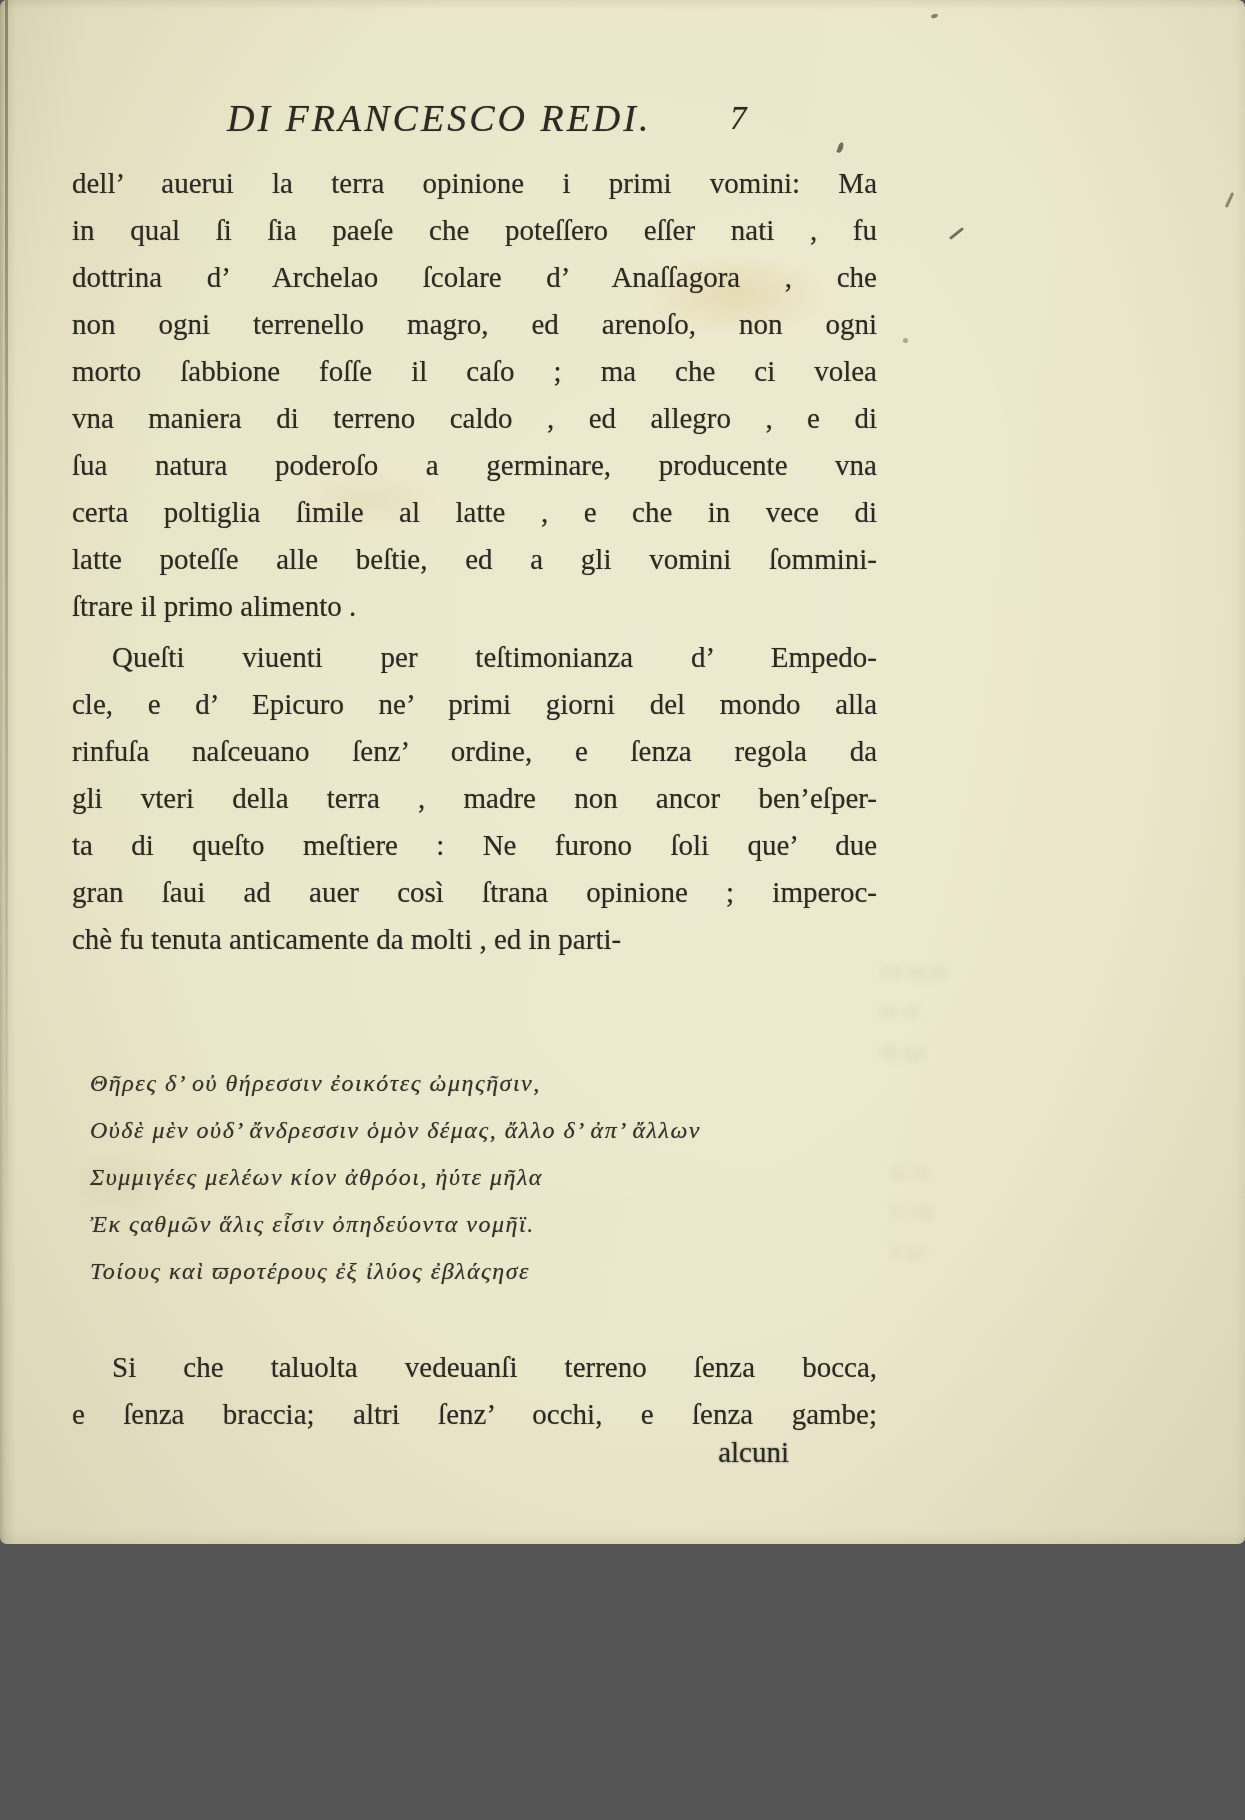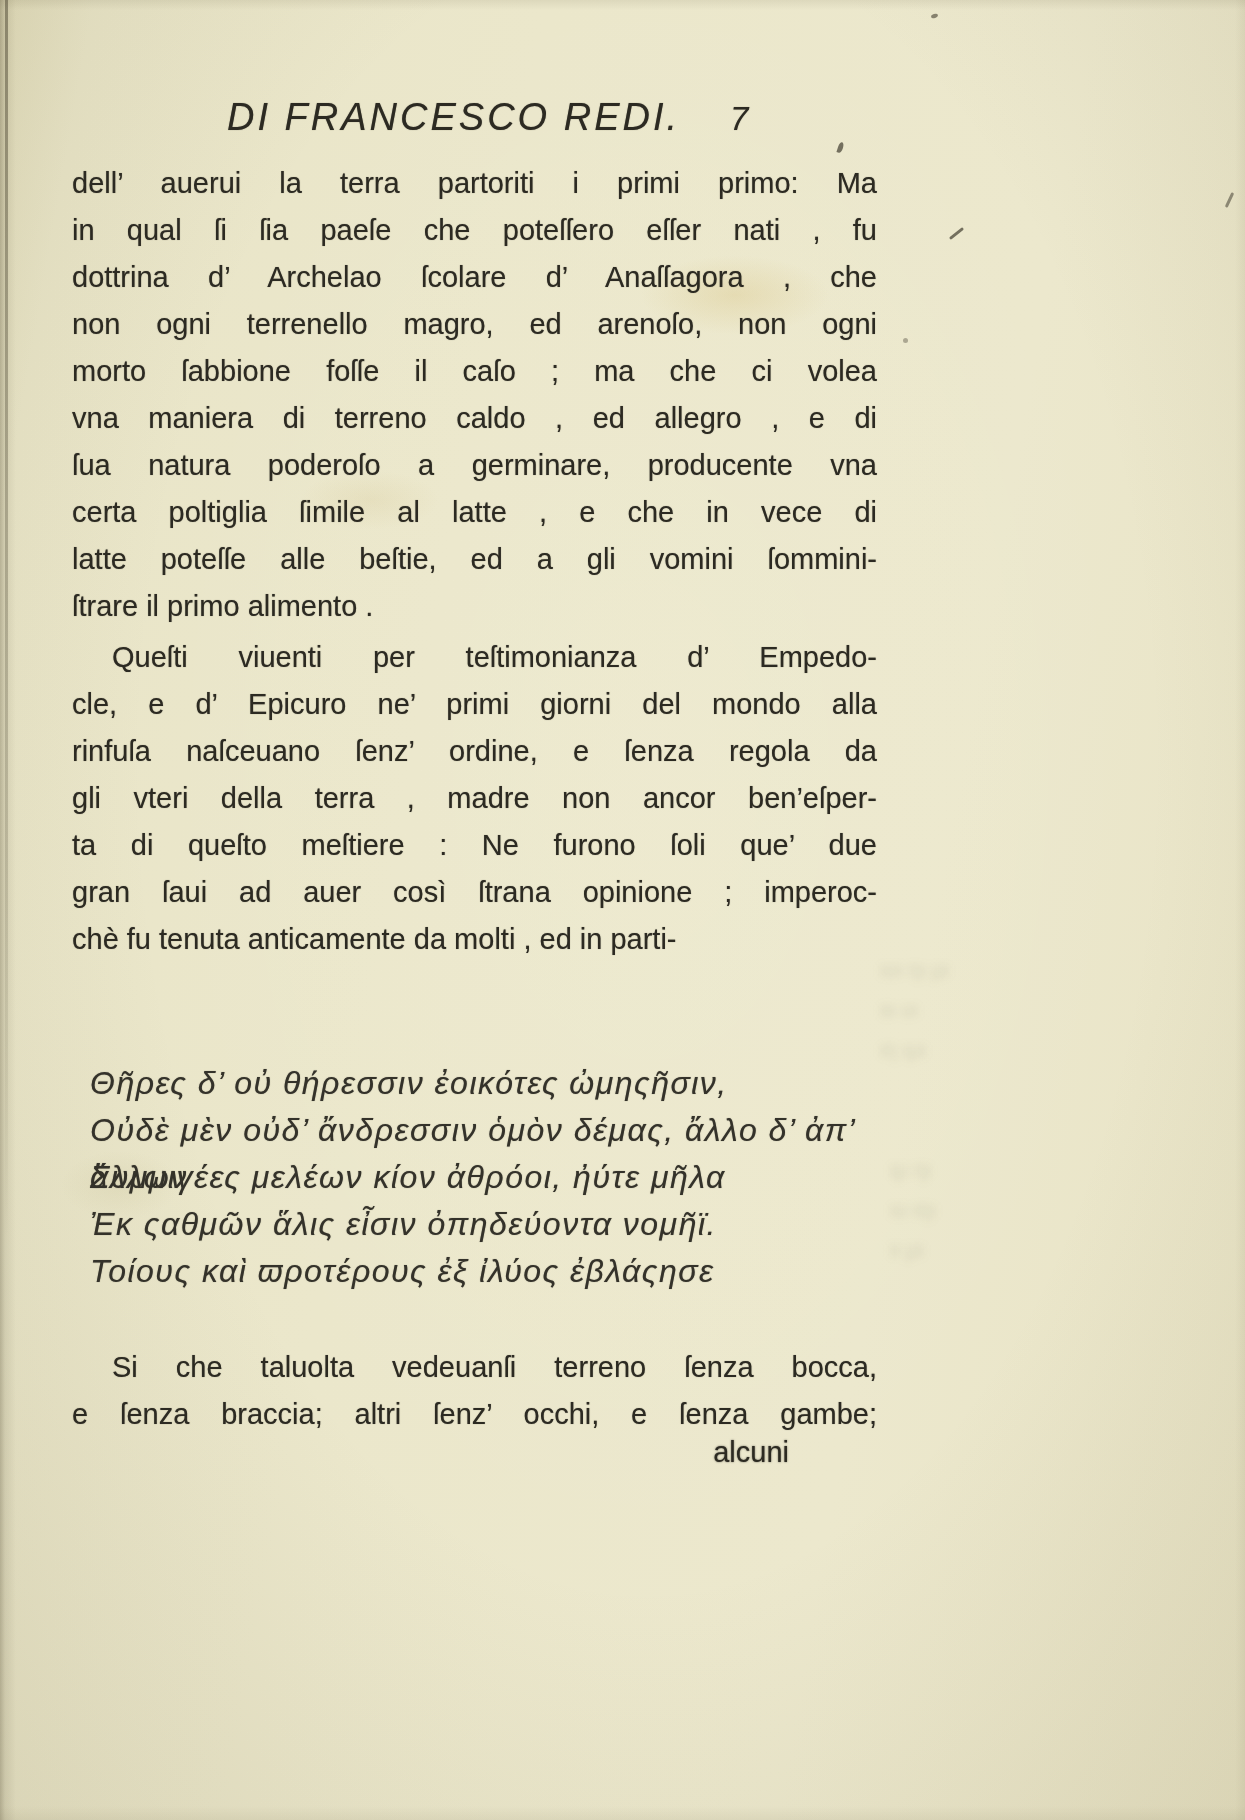--- a/index.html
+++ b/index.html
@@ -3,27 +3,28 @@
 <meta charset="utf-8">
 <style>
   html, body {
     margin: 0;
     padding: 0;
     background: #555;
   }
   #page {
     position: relative;
     width: 1245px;
-    height: 1820px;
+    height: 1544px;
     overflow: hidden;
     background:
       radial-gradient(ellipse at 52% 42%, rgba(255,255,240,0.10) 0%, rgba(255,255,240,0) 55%, rgba(110,100,60,0.13) 100%),
       linear-gradient(100deg, #e2ddbc 0%, #e9e5c8 6%, #ebe7cb 35%, #ece8cd 70%, #e8e3c5 100%);
-    font-family: Liberation Sans, sans-serif;
+    font-family: Liberation Serif, serif;
     color: #2c2a22;
+    border-radius: 7px;
   }
   
   #edge-overlay {
     position: absolute; inset: 0; pointer-events: none;
     background:
       linear-gradient(to right, rgba(70,62,38,0.28) 0px, rgba(70,62,38,0.10) 5px, rgba(70,62,38,0.0) 16px),
       linear-gradient(to bottom, rgba(90,82,50,0.10) 0px, rgba(90,82,50,0.0) 10px),
       linear-gradient(to top, rgba(90,82,50,0.08) 0px, rgba(90,82,50,0.0) 14px),
       linear-gradient(to left, rgba(90,82,50,0.07) 0px, rgba(90,82,50,0.0) 10px);
   }
@@ -79,21 +80,21 @@
   #para-1 .line:last-child,
   #para-2 .line:last-child { text-align-last: left; }
   #para-2 .line:first-child,
   #para-3 .line:first-child { text-indent: 40px; }
 
   
   #greek-block { position: absolute; left: 90px; top: 1060px; width: 860px; }
   #greek-block .line {
     height: 47px; line-height: 47px;
     font-style: italic;
-    font-size: 32px; letter-spacing: 1.5px;
+    font-size: 24px; letter-spacing: 1.5px;
     text-align: left; text-align-last: left;
     color: #34322a;
     text-shadow: 0 0 1px rgba(52,50,42,0.5);
   }
 
   #catchword-row {
     position: absolute; left: 72px; top: 1430px; width: 805px;
     height: 44px; line-height: 44px;
     font-size: 29px; text-align: right; padding-right: 88px;
     box-sizing: border-box;
@@ -120,21 +121,21 @@
   <div class="speck" id="speck-dot-1"></div>
   <div class="speck" id="speck-dot-2"></div>
   <div class="speck" id="speck-edge"></div>
 
   <div id="header">
     <span id="running-title">DI FRANCESCO REDI.</span>
     <span id="page-number">7</span>
   </div>
 
   <div class="para" id="para-1">
-      <div class="line">dell’ auerui la terra partoriti i primi primo: Ma</div>
+      <div class="line">dell’ auerui la terra opinione i primi vomini: Ma</div>
       <div class="line">in qual ſi ſia paeſe che poteſſero eſſer nati , fu</div>
       <div class="line">dottrina d’ Archelao ſcolare d’ Anaſſagora , che</div>
       <div class="line">non ogni terrenello magro, ed arenoſo, non ogni</div>
       <div class="line">morto ſabbione foſſe il caſo ; ma che ci volea</div>
       <div class="line">vna maniera di terreno caldo , ed allegro , e di</div>
       <div class="line">ſua natura poderoſo a germinare, producente vna</div>
       <div class="line">certa poltiglia ſimile al latte , e che in vece di</div>
       <div class="line">latte poteſſe alle beſtie, ed a gli vomini ſommini-</div>
       <div class="line">ſtrare il primo alimento .</div>
     </div>

